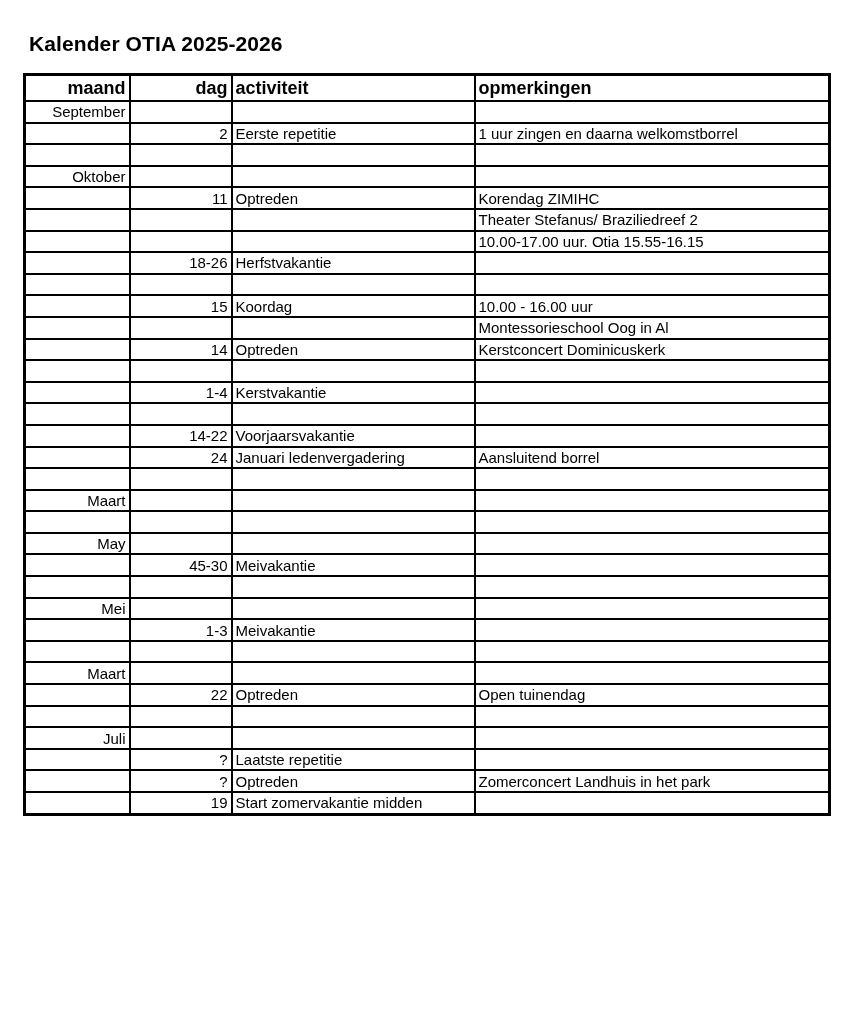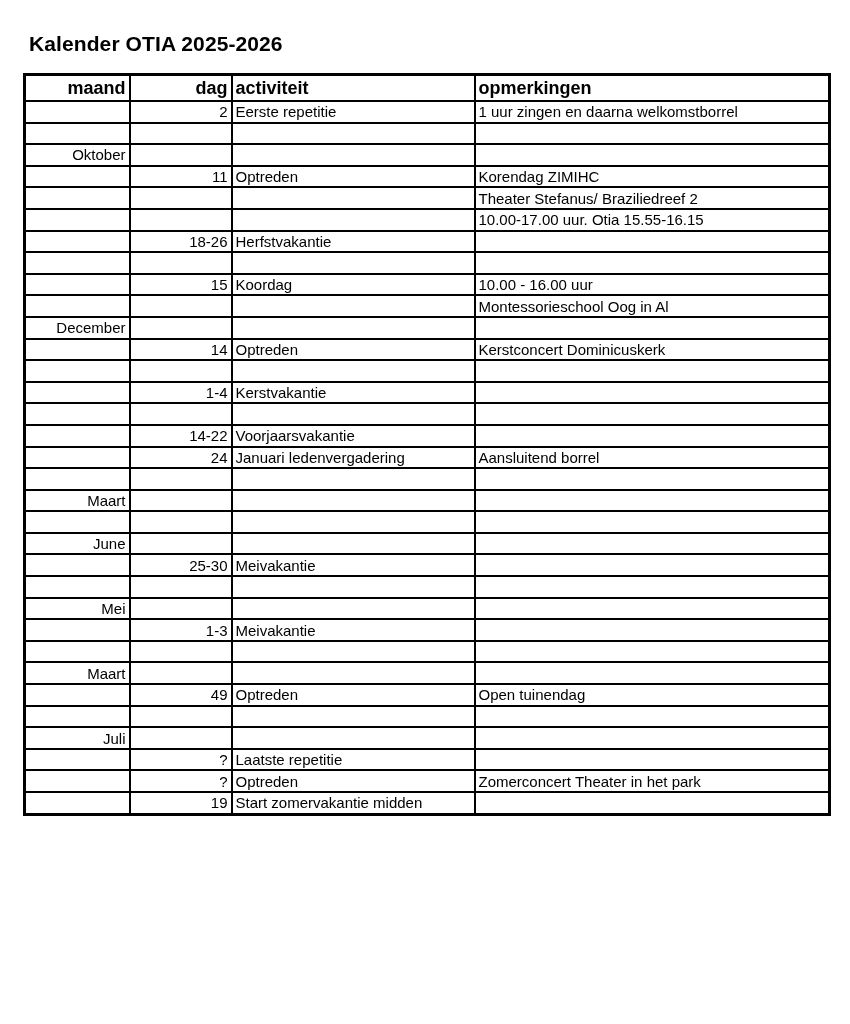--- a/index.html
+++ b/index.html
@@ -34,20 +34,26 @@
   <thead>
     <tr>
       <th class="r">maand</th>
       <th class="r">dag</th>
       <th class="l">activiteit</th>
       <th class="l">opmerkingen</th>
     </tr>
   </thead>
   <tbody id="cal-body">
       <tr>
+        <td class="r">September</td>
+        <td class="r"></td>
+        <td class="l"></td>
+        <td class="l"></td>
+      </tr>
+      <tr>
         <td class="r"></td>
         <td class="r">2</td>
         <td class="l">Eerste repetitie</td>
         <td class="l">1 uur zingen en daarna welkomstborrel</td>
       </tr>
       <tr>
         <td class="r"></td>
         <td class="r"></td>
         <td class="l"></td>
         <td class="l"></td>
@@ -94,26 +100,20 @@
         <td class="l">Koordag</td>
         <td class="l">10.00 - 16.00 uur</td>
       </tr>
       <tr>
         <td class="r"></td>
         <td class="r"></td>
         <td class="l"></td>
         <td class="l">Montessorieschool Oog in Al</td>
       </tr>
       <tr>
-        <td class="r">December</td>
-        <td class="r"></td>
-        <td class="l"></td>
-        <td class="l"></td>
-      </tr>
-      <tr>
         <td class="r"></td>
         <td class="r">14</td>
         <td class="l">Optreden</td>
         <td class="l">Kerstconcert Dominicuskerk</td>
       </tr>
       <tr>
         <td class="r"></td>
         <td class="r"></td>
         <td class="l"></td>
         <td class="l"></td>
@@ -154,28 +154,28 @@
         <td class="l"></td>
         <td class="l"></td>
       </tr>
       <tr>
         <td class="r"></td>
         <td class="r"></td>
         <td class="l"></td>
         <td class="l"></td>
       </tr>
       <tr>
-        <td class="r">June</td>
-        <td class="r"></td>
-        <td class="l"></td>
-        <td class="l"></td>
-      </tr>
-      <tr>
-        <td class="r"></td>
-        <td class="r">25-30</td>
+        <td class="r">May</td>
+        <td class="r"></td>
+        <td class="l"></td>
+        <td class="l"></td>
+      </tr>
+      <tr>
+        <td class="r"></td>
+        <td class="r">45-30</td>
         <td class="l">Meivakantie</td>
         <td class="l"></td>
       </tr>
       <tr>
         <td class="r"></td>
         <td class="r"></td>
         <td class="l"></td>
         <td class="l"></td>
       </tr>
       <tr>
@@ -197,21 +197,21 @@
         <td class="l"></td>
       </tr>
       <tr>
         <td class="r">Maart</td>
         <td class="r"></td>
         <td class="l"></td>
         <td class="l"></td>
       </tr>
       <tr>
         <td class="r"></td>
-        <td class="r">49</td>
+        <td class="r">22</td>
         <td class="l">Optreden</td>
         <td class="l">Open tuinendag</td>
       </tr>
       <tr>
         <td class="r"></td>
         <td class="r"></td>
         <td class="l"></td>
         <td class="l"></td>
       </tr>
       <tr>
@@ -223,21 +223,21 @@
       <tr>
         <td class="r"></td>
         <td class="r">?</td>
         <td class="l">Laatste repetitie</td>
         <td class="l"></td>
       </tr>
       <tr>
         <td class="r"></td>
         <td class="r">?</td>
         <td class="l">Optreden</td>
-        <td class="l">Zomerconcert Theater in het park</td>
+        <td class="l">Zomerconcert Landhuis in het park</td>
       </tr>
       <tr>
         <td class="r"></td>
         <td class="r">19</td>
         <td class="l">Start zomervakantie midden</td>
         <td class="l"></td>
       </tr>
     </tbody>
 </table>
 

